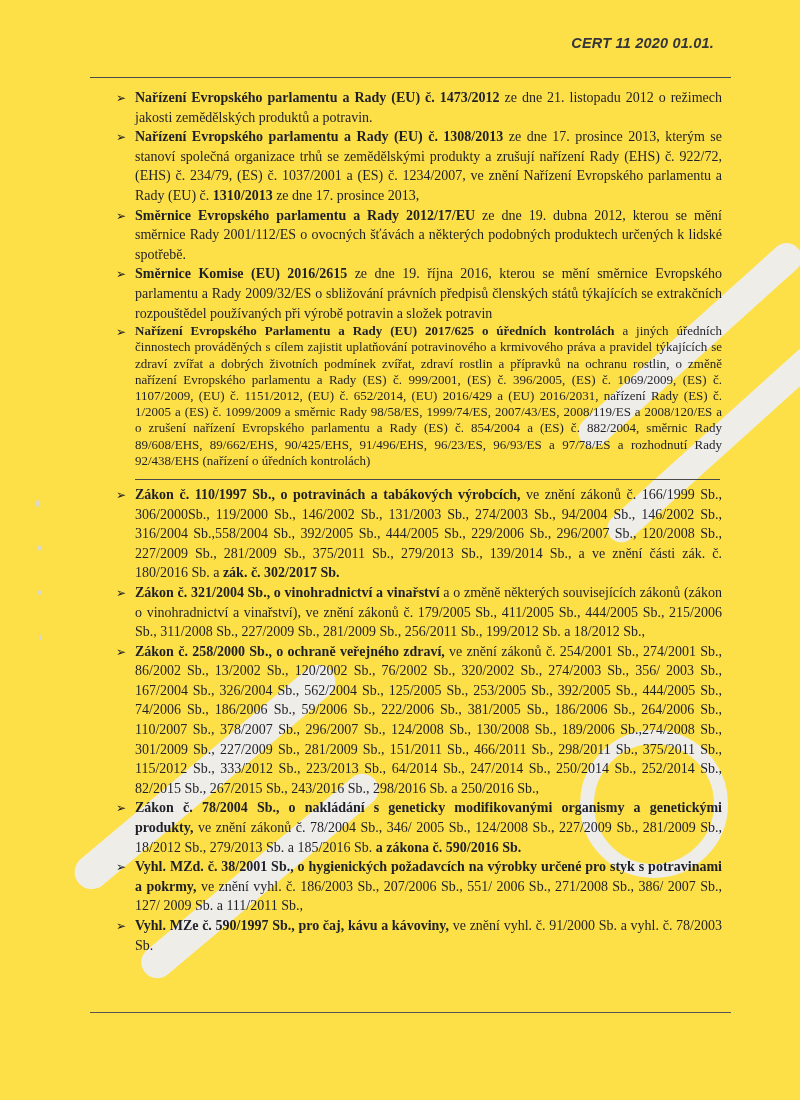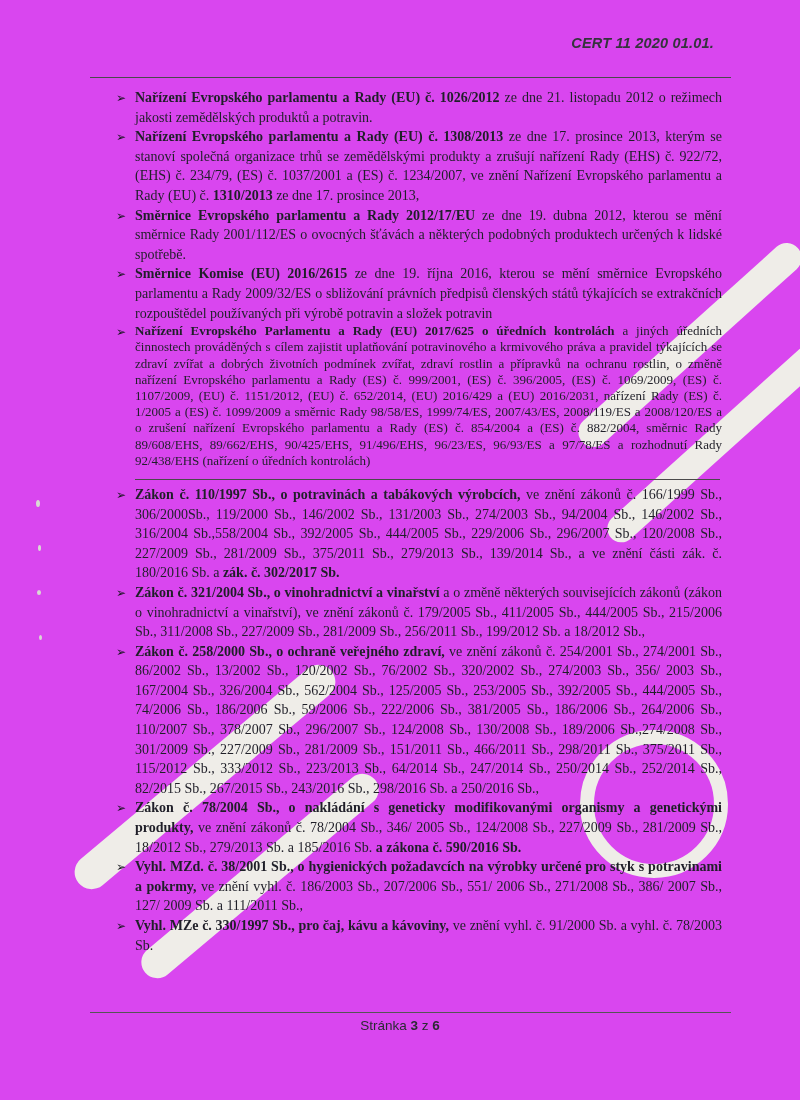--- a/index.html
+++ b/index.html
@@ -1,20 +1,20 @@
 <!DOCTYPE html>
 <html><head>
 <meta charset="utf-8">
 <style>
   html, body { margin: 0; padding: 0; background: #ffffff; }
   .page {
     position: relative;
     width: 800px;
     height: 1100px;
-    background: #d946ef;
+    background: #fde047;
     overflow: hidden;
     font-family: "Liberation Serif", serif;
     color: #1f1f28;
   }
 
   
   .wm { position: absolute; background: #efede8; border-radius: 22px; }
   .wm-ring { position: absolute; border: 14px solid #efede8; background: transparent; border-radius: 50%; }
   .speck { position: absolute; background: #d9d9d3; border-radius: 50%; }
 
@@ -104,35 +104,32 @@
   <div class="speck" style="left:36px; top:500px; width:4px; height:7px;"></div>
   <div class="speck" style="left:38px; top:545px; width:3px; height:6px;"></div>
   <div class="speck" style="left:37px; top:590px; width:4px; height:5px;"></div>
   <div class="speck" style="left:39px; top:635px; width:3px; height:5px;"></div>
 
   <div class="doc-code">CERT 11 2020 01.01.</div>
   <div class="top-rule"></div>
 
   <div class="content">
     <div id="section-eu">
-        <div class="item"><span class="bullet">➢</span><span class="seg-b">Nařízení Evropského parlamentu a Rady (EU) č. 1026/2012</span><span class="seg-r"> ze dne 21. listopadu 2012 o režimech jakosti zemědělských produktů a potravin.</span></div>
+        <div class="item"><span class="bullet">➢</span><span class="seg-b">Nařízení Evropského parlamentu a Rady (EU) č. 1473/2012</span><span class="seg-r"> ze dne 21. listopadu 2012 o režimech jakosti zemědělských produktů a potravin.</span></div>
         <div class="item"><span class="bullet">➢</span><span class="seg-b">Nařízení Evropského parlamentu a Rady (EU) č. 1308/2013</span><span class="seg-r"> ze dne 17. prosince 2013, kterým se stanoví společná organizace trhů se zemědělskými produkty a zrušují nařízení Rady (EHS) č. 922/72, (EHS) č. 234/79, (ES) č. 1037/2001 a (ES) č. 1234/2007, ve znění Nařízení Evropského parlamentu a Rady (EU) č. </span><span class="seg-b">1310/2013</span><span class="seg-r"> ze dne 17. prosince 2013,</span></div>
         <div class="item"><span class="bullet">➢</span><span class="seg-b">Směrnice Evropského parlamentu a Rady 2012/17/EU</span><span class="seg-r"> ze dne 19. dubna 2012, kterou se mění směrnice Rady 2001/112/ES o ovocných šťávách a některých podobných produktech určených k lidské spotřebě.</span></div>
         <div class="item"><span class="bullet">➢</span><span class="seg-b">Směrnice Komise (EU) 2016/2615</span><span class="seg-r"> ze dne 19. října 2016, kterou se mění směrnice Evropského parlamentu a Rady 2009/32/ES o sbližování právních předpisů členských států týkajících se extrakčních rozpouštědel používaných při výrobě potravin a složek potravin</span></div>
         <div class="item small"><span class="bullet">➢</span><span class="seg-b">Nařízení Evropského Parlamentu a Rady (EU) 2017/625 o úředních kontrolách</span><span class="seg-r"> a jiných úředních činnostech prováděných s cílem zajistit uplatňování potravinového a krmivového práva a pravidel týkajících se zdraví zvířat a dobrých životních podmínek zvířat, zdraví rostlin a přípravků na ochranu rostlin, o změně nařízení Evropského parlamentu a Rady (ES) č. 999/2001, (ES) č. 396/2005, (ES) č. 1069/2009, (ES) č. 1107/2009, (EU) č. 1151/2012, (EU) č. 652/2014, (EU) 2016/429 a (EU) 2016/2031, nařízení Rady (ES) č. 1/2005 a (ES) č. 1099/2009 a směrnic Rady 98/58/ES, 1999/74/ES, 2007/43/ES, 2008/119/ES a 2008/120/ES a o zrušení nařízení Evropského parlamentu a Rady (ES) č. 854/2004 a (ES) č. 882/2004, směrnic Rady 89/608/EHS, 89/662/EHS, 90/425/EHS, 91/496/EHS, 96/23/ES, 96/93/ES a 97/78/ES a rozhodnutí Rady 92/438/EHS (nařízení o úředních kontrolách)</span></div>
       </div>
     <hr class="section-divider">
     <div id="section-national">
         <div class="item"><span class="bullet">➢</span><span class="seg-b">Zákon č. 110/1997 Sb., o potravinách a tabákových výrobcích,</span><span class="seg-r"> ve znění zákonů č. 166/1999 Sb., 306/2000Sb., 119/2000 Sb., 146/2002 Sb., 131/2003 Sb., 274/2003 Sb., 94/2004 Sb., 146/2002 Sb., 316/2004 Sb.,558/2004 Sb., 392/2005 Sb., 444/2005 Sb., 229/2006 Sb., 296/2007 Sb., 120/2008 Sb., 227/2009 Sb., 281/2009 Sb., 375/2011 Sb., 279/2013 Sb., 139/2014 Sb., a ve znění části zák. č. 180/2016 Sb. a </span><span class="seg-b">zák. č. 302/2017 Sb.</span></div>
         <div class="item"><span class="bullet">➢</span><span class="seg-b">Zákon č. 321/2004 Sb., o vinohradnictví a vinařství</span><span class="seg-r"> a o změně některých souvisejících zákonů (zákon o vinohradnictví a vinařství), ve znění zákonů č. 179/2005 Sb., 411/2005 Sb., 444/2005 Sb., 215/2006 Sb., 311/2008 Sb., 227/2009 Sb., 281/2009 Sb., 256/2011 Sb., 199/2012 Sb. a 18/2012 Sb.,</span></div>
         <div class="item"><span class="bullet">➢</span><span class="seg-b">Zákon č. 258/2000 Sb., o ochraně veřejného zdraví,</span><span class="seg-r"> ve znění zákonů č. 254/2001 Sb., 274/2001 Sb., 86/2002 Sb., 13/2002 Sb., 120/2002 Sb., 76/2002 Sb., 320/2002 Sb., 274/2003 Sb., 356/ 2003 Sb., 167/2004 Sb., 326/2004 Sb., 562/2004 Sb., 125/2005 Sb., 253/2005 Sb., 392/2005 Sb., 444/2005 Sb., 74/2006 Sb., 186/2006 Sb., 59/2006 Sb., 222/2006 Sb., 381/2005 Sb., 186/2006 Sb., 264/2006 Sb., 110/2007 Sb., 378/2007 Sb., 296/2007 Sb., 124/2008 Sb., 130/2008 Sb., 189/2006 Sb.,274/2008 Sb., 301/2009 Sb., 227/2009 Sb., 281/2009 Sb., 151/2011 Sb., 466/2011 Sb., 298/2011 Sb., 375/2011 Sb., 115/2012 Sb., 333/2012 Sb., 223/2013 Sb., 64/2014 Sb., 247/2014 Sb., 250/2014 Sb., 252/2014 Sb., 82/2015 Sb., 267/2015 Sb., 243/2016 Sb., 298/2016 Sb. a 250/2016 Sb.,</span></div>
         <div class="item"><span class="bullet">➢</span><span class="seg-b">Zákon č. 78/2004 Sb., o nakládání s geneticky modifikovanými organismy a genetickými produkty,</span><span class="seg-r"> ve znění zákonů č. 78/2004 Sb., 346/ 2005 Sb., 124/2008 Sb., 227/2009 Sb., 281/2009 Sb., 18/2012 Sb., 279/2013 Sb. a 185/2016 Sb. </span><span class="seg-b">a zákona č. 590/2016 Sb.</span></div>
         <div class="item"><span class="bullet">➢</span><span class="seg-b">Vyhl. MZd. č. 38/2001 Sb., o hygienických požadavcích na výrobky určené pro styk s potravinami a pokrmy,</span><span class="seg-r"> ve znění vyhl. č. 186/2003 Sb., 207/2006 Sb., 551/ 2006 Sb., 271/2008 Sb., 386/ 2007 Sb., 127/ 2009 Sb. a 111/2011 Sb.,</span></div>
-        <div class="item"><span class="bullet">➢</span><span class="seg-b">Vyhl. MZe č. 330/1997 Sb., pro čaj, kávu a kávoviny,</span><span class="seg-r"> ve znění vyhl. č. 91/2000 Sb. a vyhl. č. 78/2003 Sb.</span></div>
+        <div class="item"><span class="bullet">➢</span><span class="seg-b">Vyhl. MZe č. 590/1997 Sb., pro čaj, kávu a kávoviny,</span><span class="seg-r"> ve znění vyhl. č. 91/2000 Sb. a vyhl. č. 78/2003 Sb.</span></div>
       </div>
   </div>
 
   <div class="footer-rule"></div>
-  <div class="footer-label">
-    <span>Stránka </span><span class="pg-b">3</span><span> z </span><span class="pg-b">6</span>
-  </div>
 
 </div>
 
 </body></html>

